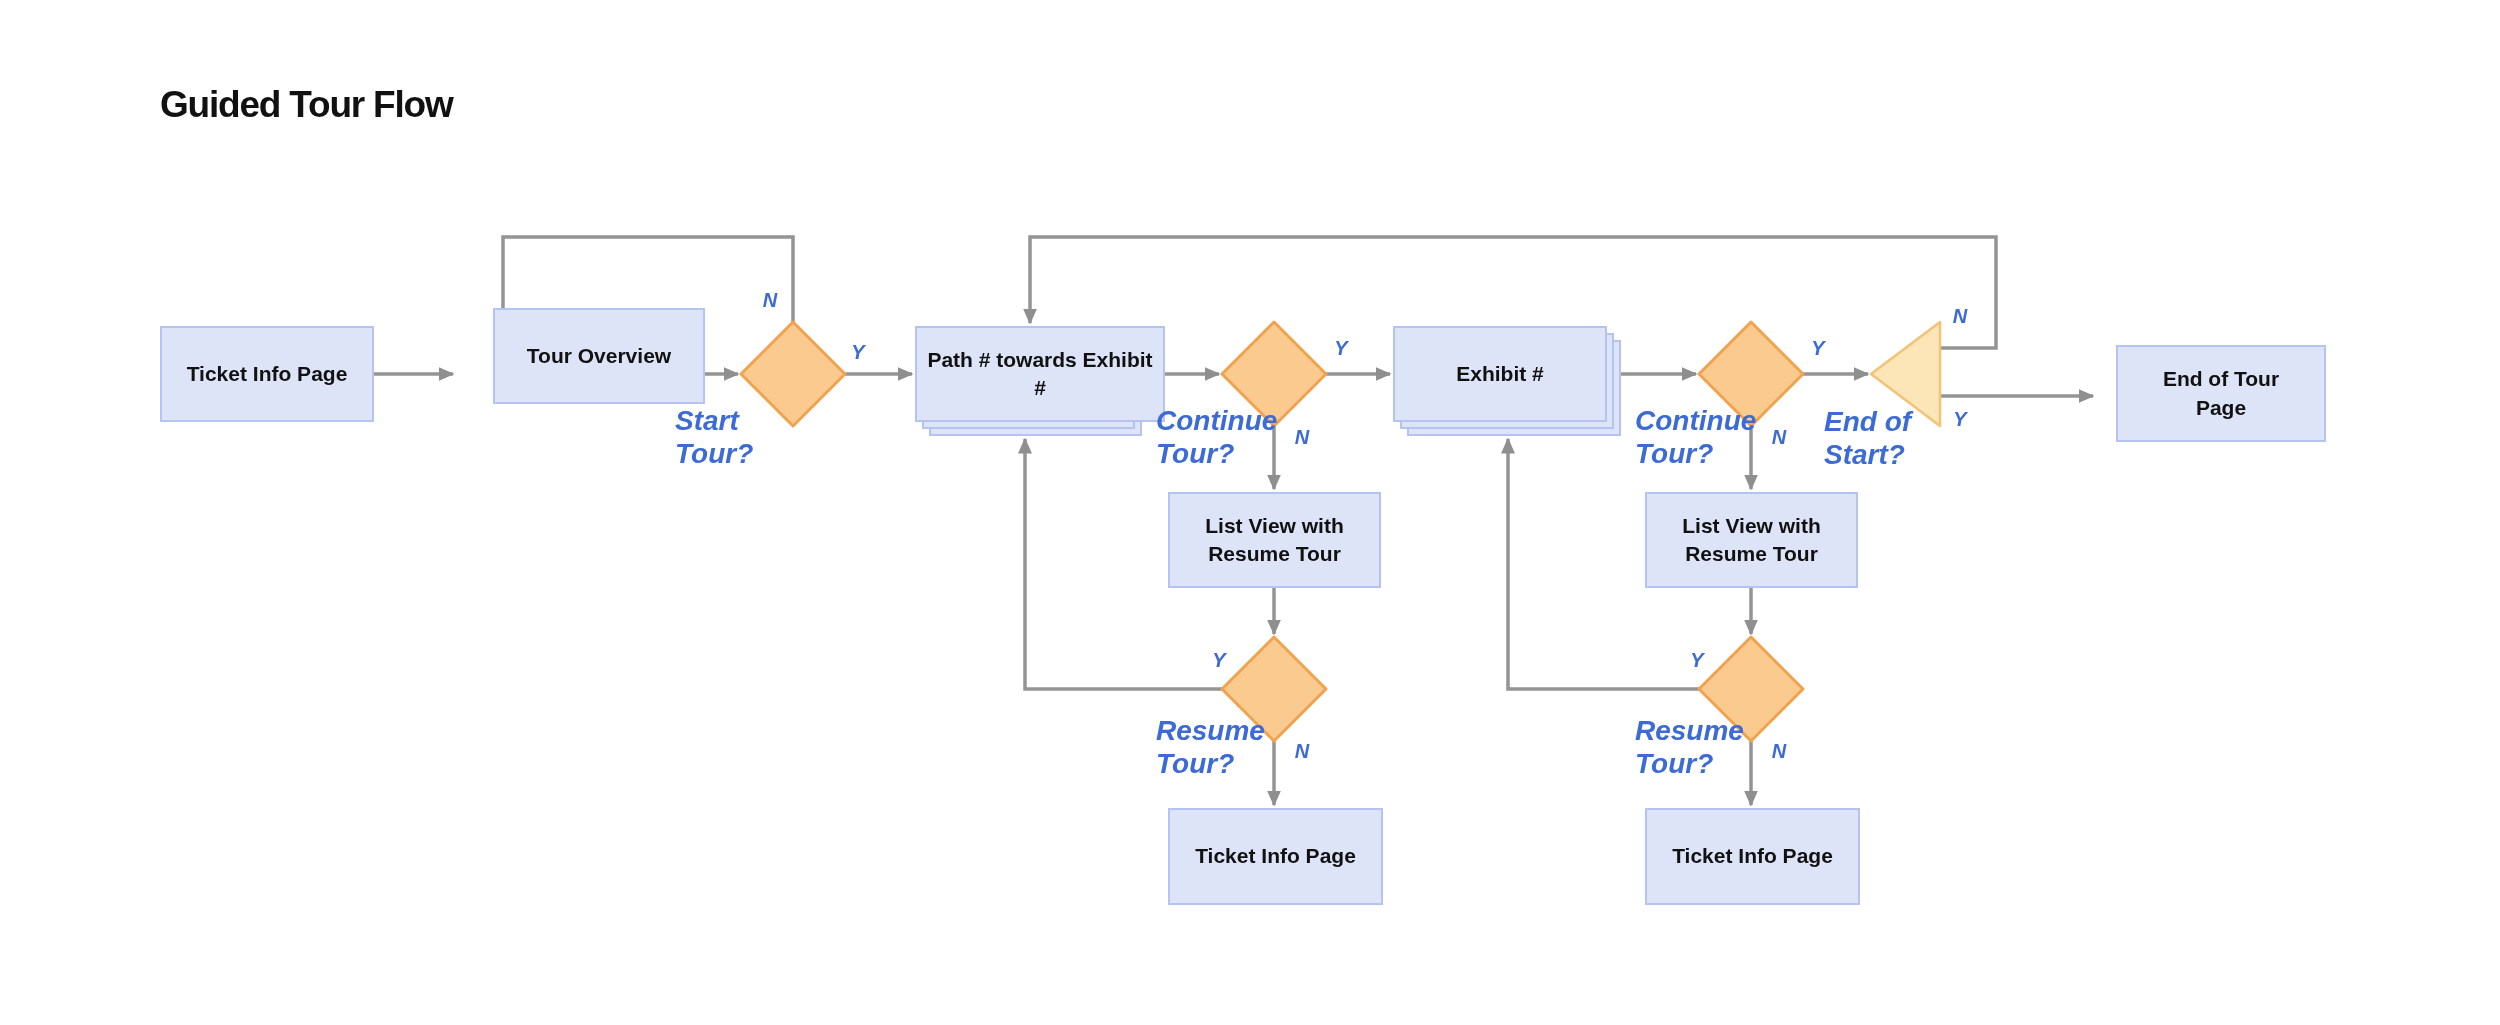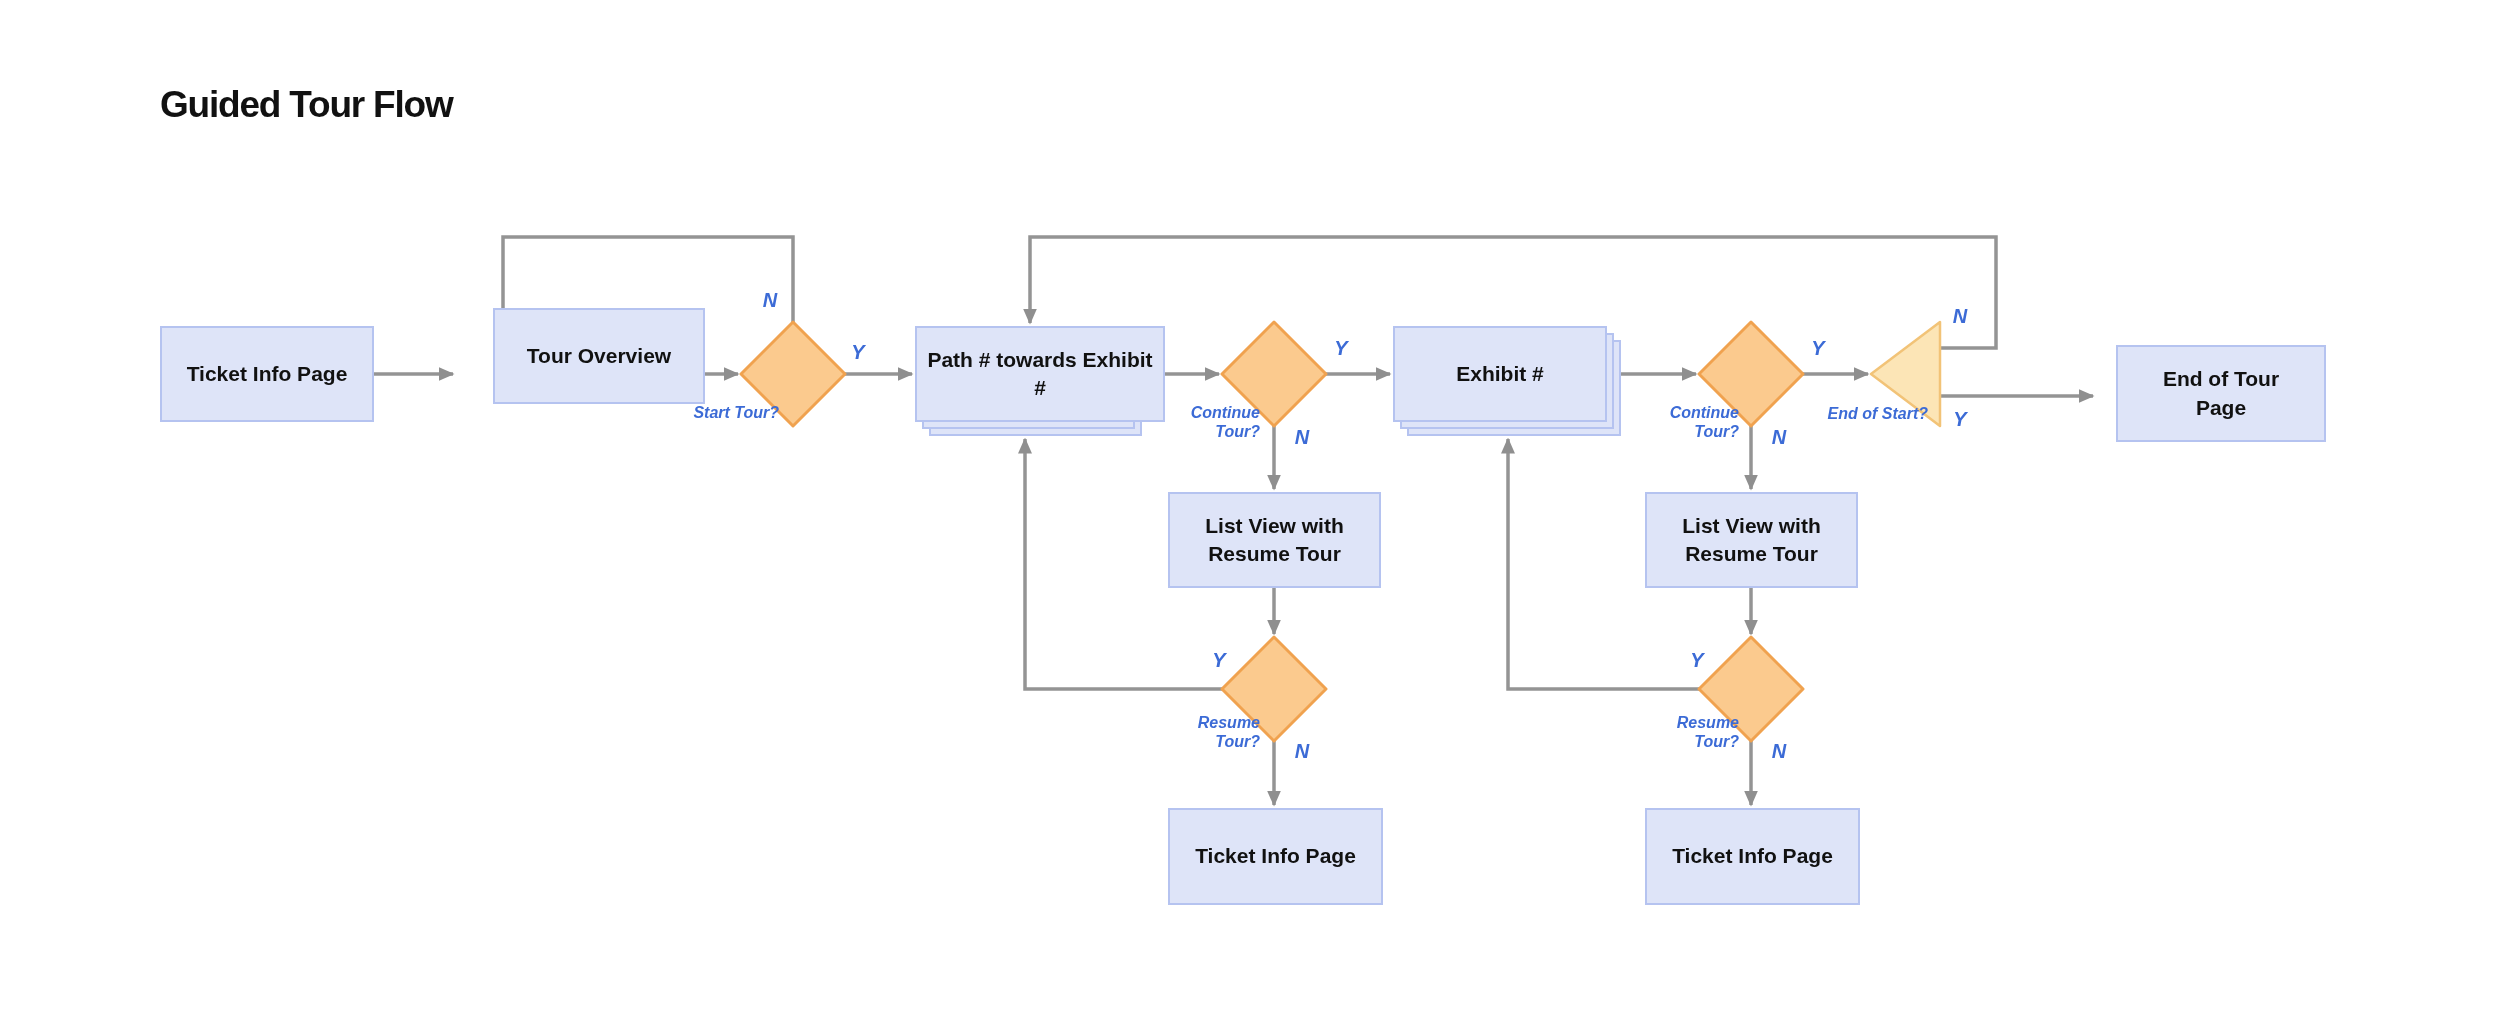--- a/index.html
+++ b/index.html
@@ -19,22 +19,22 @@
           border:2px solid var(--node-border,#b5c3f0); display:flex; align-items:center;
           justify-content:center; text-align:center; font-weight:700; font-size:21px;
           line-height:1.35; color:var(--node-text,#111); padding:0 8px; }
   .node.narrow { padding:0 34px; }
 
   .stack { position:absolute; }
   .stack-layer { position:absolute; box-sizing:border-box; background:var(--node-fill,#dee4f8);
                  border:2px solid var(--node-border,#b5c3f0); }
   .stack .node { position:absolute; left:0; top:0; }
 
-  .q-label { position:absolute; width:104px; text-align:right; font-weight:700;
-             font-style:italic; font-size:16px; line-height:1.18;
+  .q-label { position:absolute; width:104px; text-align:left; font-weight:700;
+             font-style:italic; font-size:28px; line-height:1.18;
              color:var(--branch-label-text,#3c6bd6); }
   .branch { position:absolute; transform:translate(-50%,-50%); font-weight:700;
             font-style:italic; font-size:20px; color:var(--branch-label-text,#3c6bd6); }
 </style>
 </head>
 <body>
 
 <div id="canvas">
 
   <div class="title">Guided Tour Flow</div>

